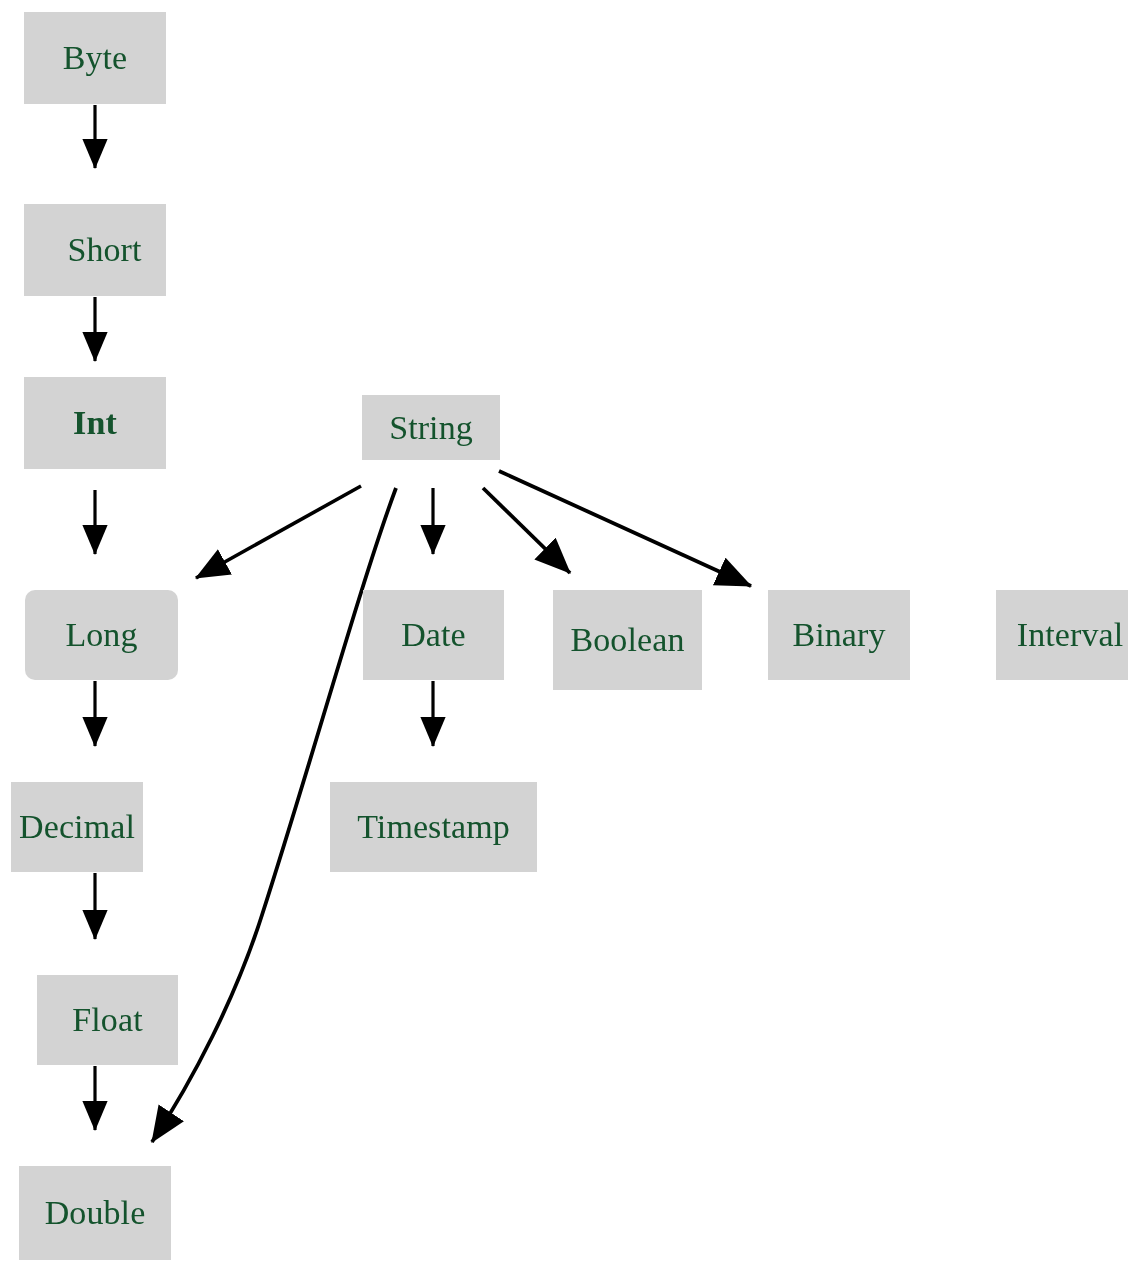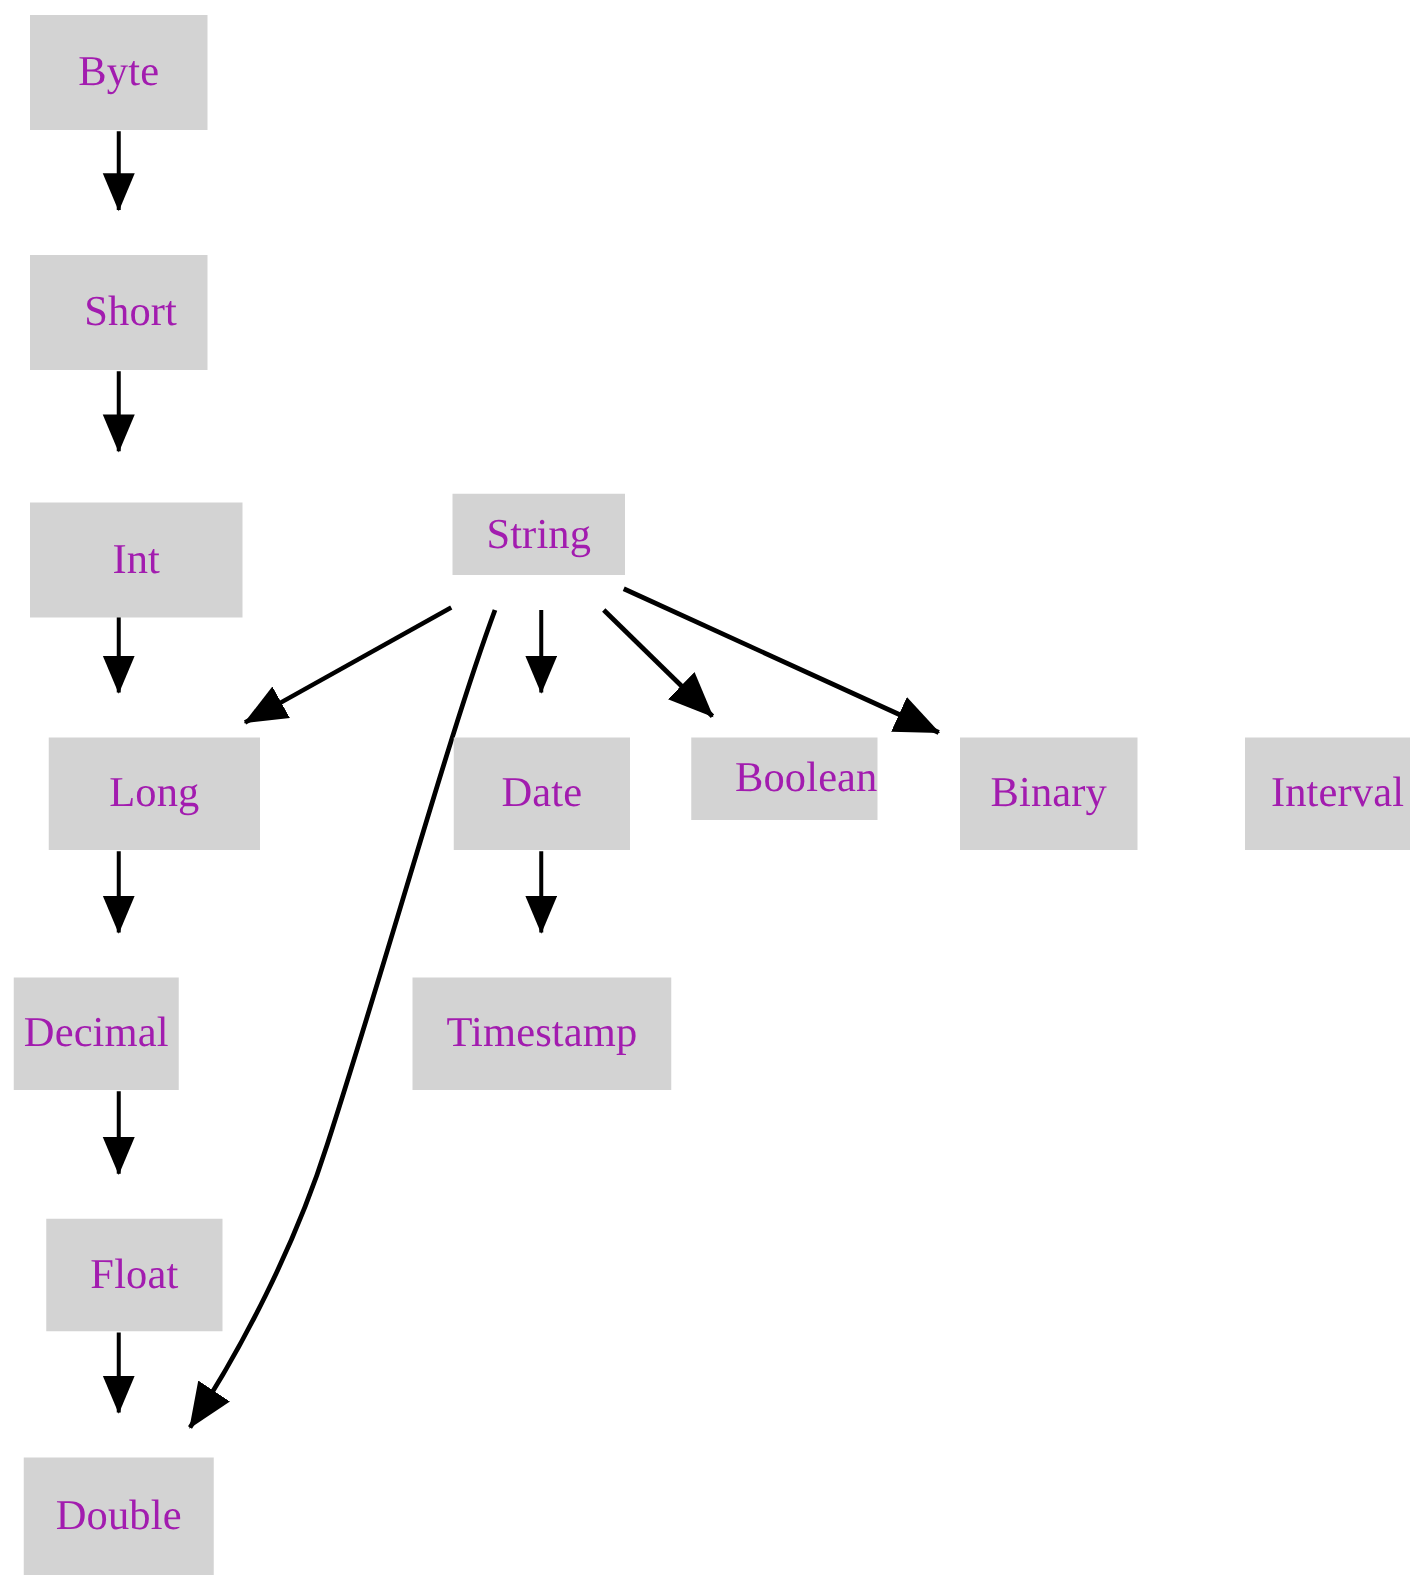--- a/index.html
+++ b/index.html
@@ -28,21 +28,21 @@
     background: #d3d3d3;
     display: flex;
     align-items: center;
     justify-content: center;
     box-sizing: border-box;
   }
   .node-label {
     font-family: "Liberation Serif", "DejaVu Serif", serif;
     font-size: 34px;
     line-height: 1;
-    color: #a21caf;
+    color: #14532d;
     white-space: nowrap;
     letter-spacing: 0.1px;
   }
 </style>
 </head>
 <body>
 
 <div id="canvas">
 
   <svg id="edge-layer" viewBox="0 0 1128 1270" width="1128" height="1270" xmlns="http://www.w3.org/2000/svg">
@@ -78,37 +78,37 @@
   </svg>
 
   <div class="node" style="left:24px; top:12px; width:142px; height:92px;">
     <span class="node-label">Byte</span>
   </div>
 
   <div class="node" style="left:24px; top:204px; width:142px; height:92px;padding-left:19px;">
     <span class="node-label">Short</span>
   </div>
 
-  <div class="node" style="left:24px; top:402px; width:170px; height:92px;">
+  <div class="node" style="left:24px; top:377px; width:142px; height:92px;font-weight:bold;">
     <span class="node-label">Int</span>
   </div>
 
   <div class="node" style="left:362px; top:395px; width:138px; height:65px;">
     <span class="node-label">String</span>
   </div>
 
-  <div class="node" style="left:39px; top:590px; width:169px; height:90px;">
+  <div class="node" style="left:25px; top:590px; width:153px; height:90px;border-radius:10px;">
     <span class="node-label">Long</span>
   </div>
 
   <div class="node" style="left:363px; top:590px; width:141px; height:90px;">
     <span class="node-label">Date</span>
   </div>
 
-  <div class="node" style="left:553px; top:590px; width:149px; height:66px;justify-content:flex-end;">
+  <div class="node" style="left:553px; top:590px; width:149px; height:100px;">
     <span class="node-label">Boolean</span>
   </div>
 
   <div class="node" style="left:768px; top:590px; width:142px; height:90px;">
     <span class="node-label">Binary</span>
   </div>
 
   <div class="node" style="left:996px; top:590px; width:148px; height:90px;">
     <span class="node-label">Interval</span>
   </div>

